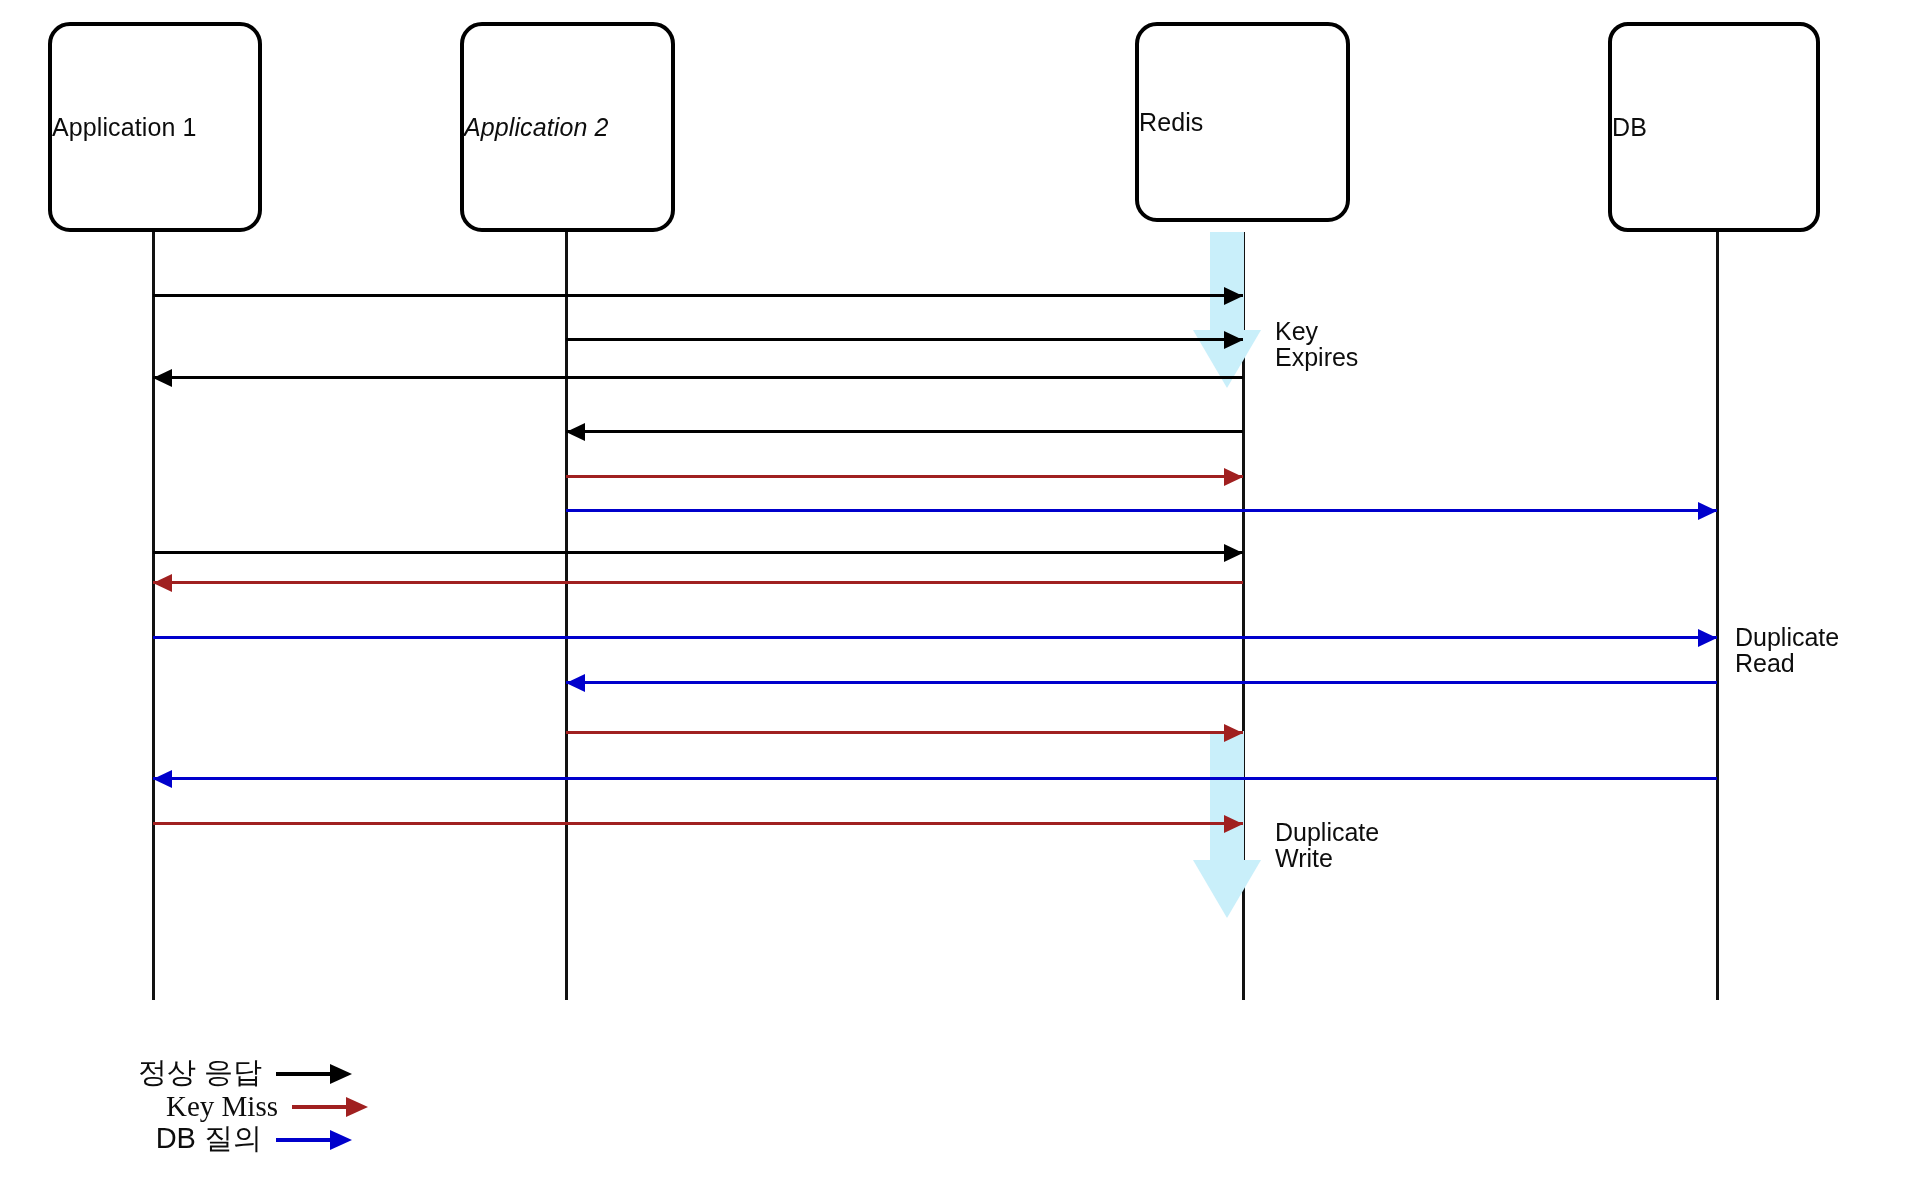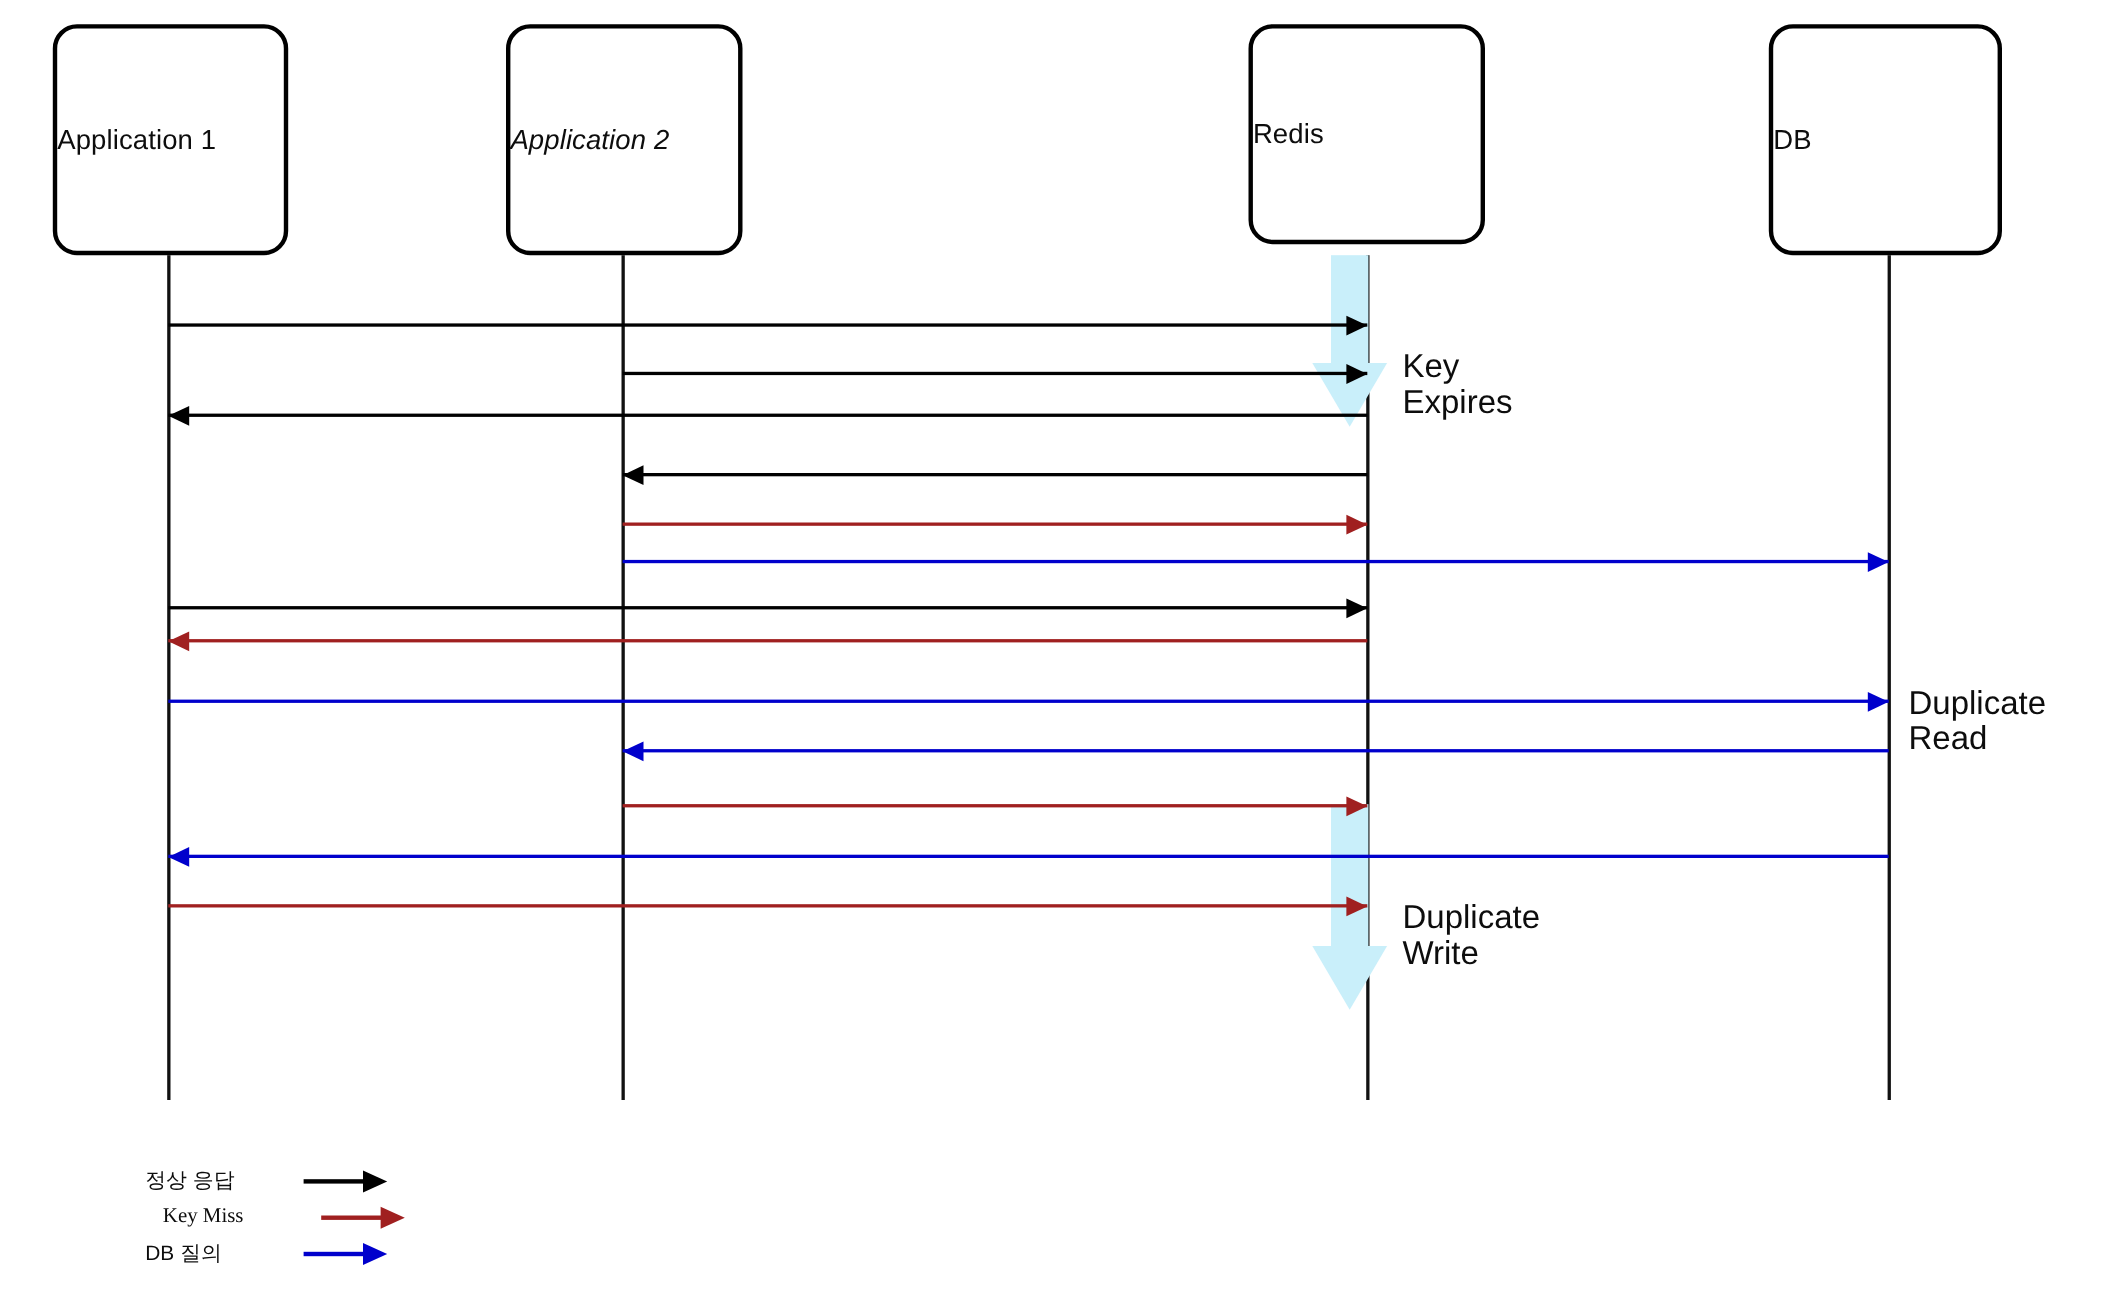--- a/index.html
+++ b/index.html
@@ -50,38 +50,39 @@
   .act-head{
     position:absolute;
     width:0;height:0;
     border-left:34px solid transparent;
     border-right:34px solid transparent;
     border-top:58px solid #c9effa;
   }
 
   .note{
     position:absolute;
-    font-size:30px;
+    font-size:25px;
     color:#0d0d0d;
     line-height:1.05;
     text-align:center;
     white-space:pre-line;
   }
   .note-left{text-align:left;}
 
   .legend{position:absolute;}
   .legend-row{
     position:absolute;
     display:flex;
     align-items:center;
     height:26px;
   }
   .legend-text{
-    font-size:19px;
+    font-size:29px;
     color:#0d0d0d;
+    text-align:right;
     width:130px;
     white-space:nowrap;
   }
   .legend-arrow{
     position:relative;
     width:78px;
     height:18px;
     margin-left:14px;
   }
   .legend-arrow .bar{
@@ -109,21 +110,21 @@
   <div id="participants">
       <div class="node-box" style="left: 48px; top: 22px; width: 214px; height: 210px;">
         <span class="node-label">Application 1</span>
       </div>
       <div class="node-box" style="left: 460px; top: 22px; width: 215px; height: 210px; font-style: italic;">
         <span class="node-label">Application 2</span>
       </div>
       <div class="node-box" style="left: 1135px; top: 22px; width: 215px; height: 200px;">
         <span class="node-label">Redis</span>
       </div>
-      <div class="node-box" style="left: 1608px; top: 22px; width: 212px; height: 210px;">
+      <div class="node-box" style="left: 1608px; top: 22px; width: 212px; height: 210px; border-radius: 20px;">
         <span class="node-label">DB</span>
       </div>
     </div>
 
   <div id="lifelines">
       <div class="lifeline" style="left: 152px; top: 232px; height: 768px; background: rgb(17, 17, 17);"></div>
       <div class="lifeline" style="left: 565px; top: 232px; height: 768px; background: rgb(17, 17, 17);"></div>
       <div class="lifeline" style="left: 1242px; top: 232px; height: 768px; background: rgb(17, 17, 17);"></div>
       <div class="lifeline" style="left: 1716px; top: 232px; height: 768px; background: rgb(17, 17, 17);"></div>
     </div>

